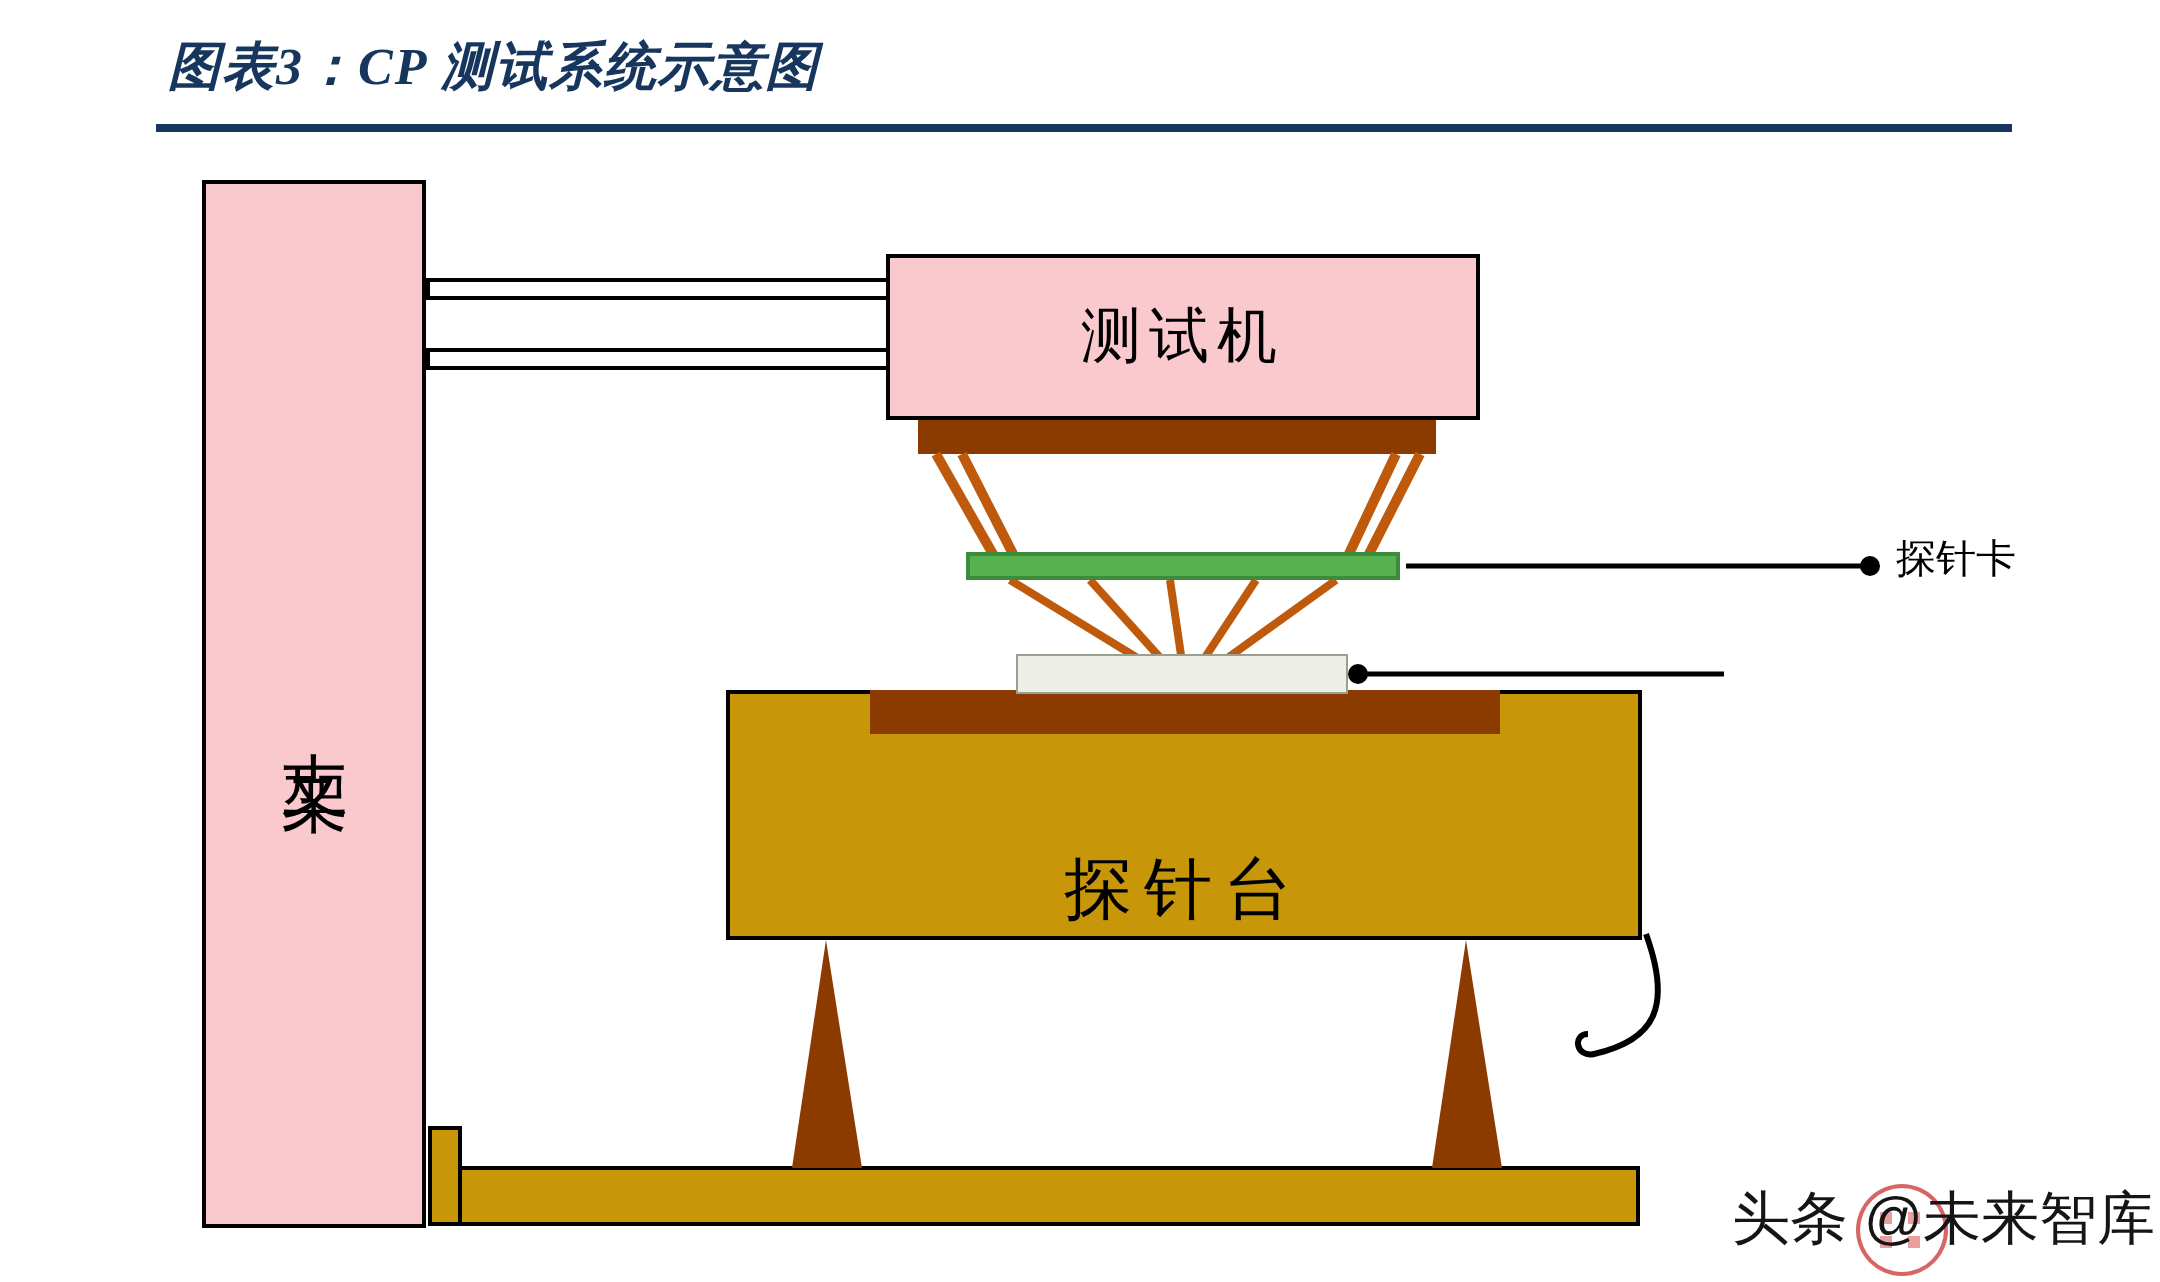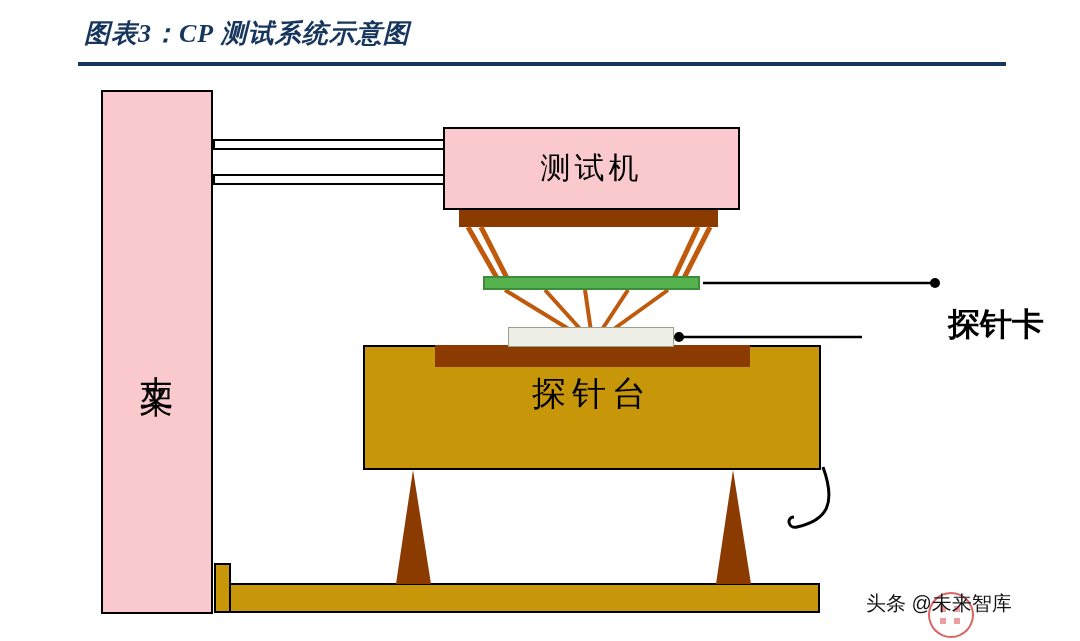--- a/index.html
+++ b/index.html
@@ -23,39 +23,39 @@
   #rail-top{top:139px;}
   #rail-bottom{top:174px;}
 
   #tester-box{left:443px;top:127px;width:297px;height:83px;background:var(--pink,#F9C9CD);border:2px solid #000;
     display:flex;align-items:center;justify-content:center;}
   #tester-label{font-size:30px;color:#000;letter-spacing:4px;}
 
   #tester-base-bar{left:459px;top:210px;width:259px;height:17px;background:var(--brown,#8B3A00);}
 
   #prober-box{left:363px;top:345px;width:458px;height:125px;background:var(--gold,#C79609);border:2px solid #000;
-    display:flex;align-items:flex-start;justify-content:center;padding-top:24px;}
+    display:flex;align-items:flex-end;justify-content:center;padding-top:24px;}
   #prober-label{font-size:34px;color:#000;letter-spacing:6px;}
 
   #chuck{left:435px;top:345px;width:315px;height:22px;background:var(--brown,#8B3A00);}
 
   #base-bar{left:228px;top:583px;width:592px;height:30px;background:var(--gold,#C79609);border:2px solid #000;}
   #base-step{left:214px;top:563px;width:17px;height:50px;background:var(--gold,#C79609);border:2px solid #000;}
 
   #probe-card-bar{left:483px;top:276px;width:217px;height:14px;background:var(--green,#55B24F);border:2px solid var(--green-border,#3C8C3C);}
   #wafer{left:508px;top:327px;width:166px;height:20px;background:var(--wafer,#EDEFE6);border:1px solid #9aa08f;}
 
   #diagram-lines{left:0;top:0;width:1080px;height:641px;pointer-events:none;}
 
-  .side-label{font-size:32px;font-weight:bold;color:#000;white-space:nowrap;margin-top:37px;}
+  .side-label{font-size:20px;font-weight:normal;color:#000;white-space:nowrap;}
   #probe-card-label{left:948px;top:266px;}
   #wafer-label{left:874px;top:301px;line-height:1.22;}
   #wafer-label span{display:block;}
 
-  #watermark{left:866px;top:590px;font-size:20px;color:#151515;white-space:nowrap;z-index:5;}
+  #watermark{left:866px;top:590px;font-size:29px;color:#151515;white-space:nowrap;z-index:5;}
   #watermark-logo{left:928px;top:592px;width:42px;height:42px;border:2px solid rgba(200,40,40,.8);border-radius:50%;
     background:
       linear-gradient(rgba(210,60,60,.55),rgba(210,60,60,.55)) 10px 12px/6px 6px no-repeat,
       linear-gradient(rgba(210,60,60,.55),rgba(210,60,60,.55)) 24px 12px/6px 6px no-repeat,
       linear-gradient(rgba(210,60,60,.55),rgba(210,60,60,.55)) 10px 24px/6px 6px no-repeat,
       linear-gradient(rgba(210,60,60,.55),rgba(210,60,60,.55)) 24px 24px/6px 6px no-repeat;
     opacity:.9;z-index:4;}
 </style>
 </head>
 <body>

